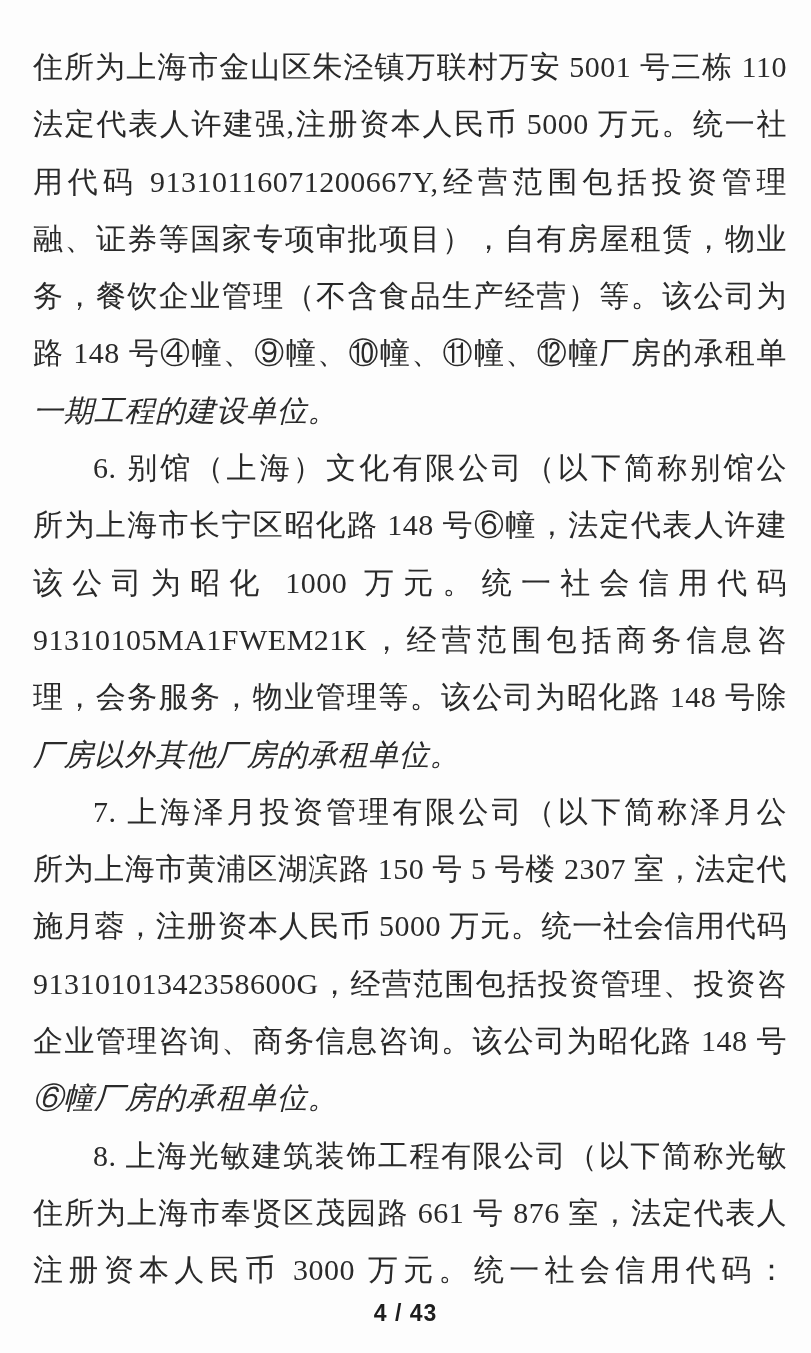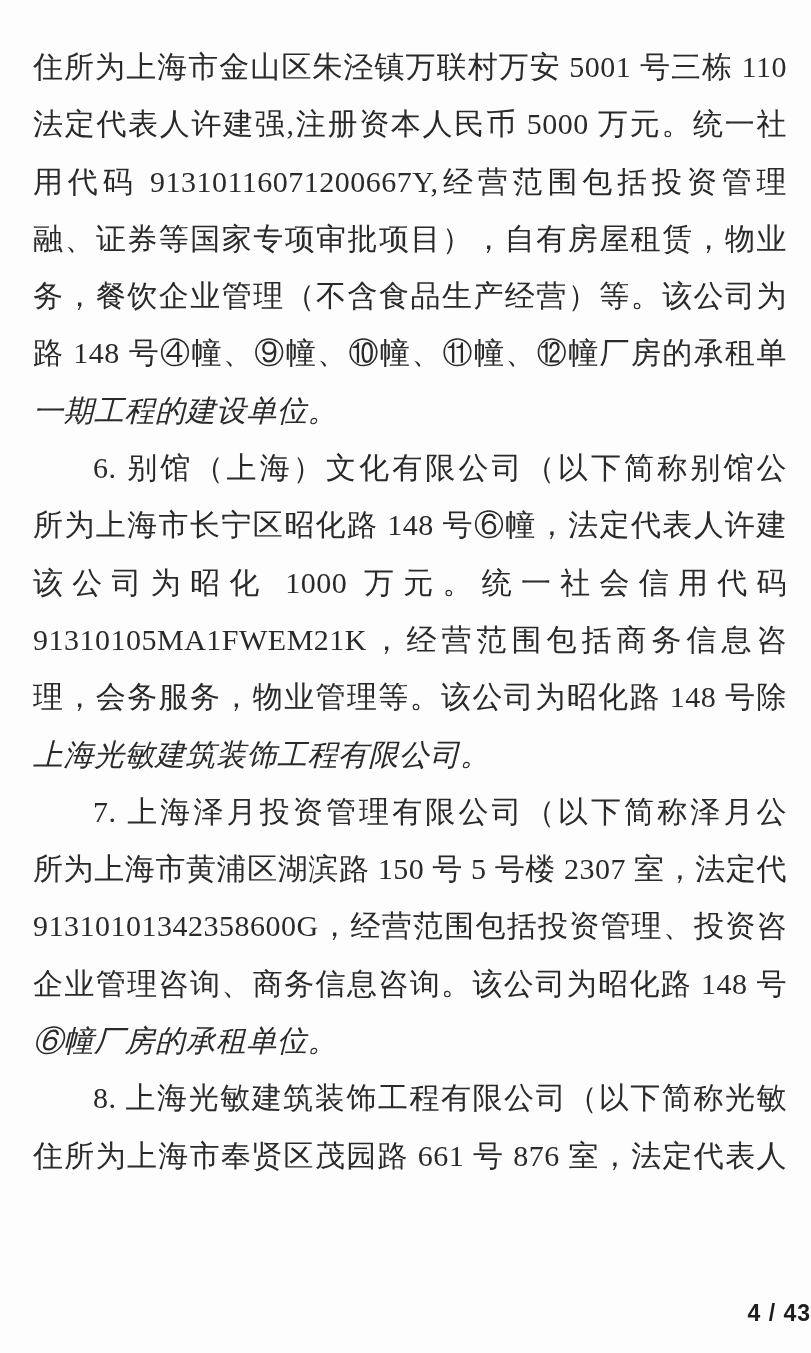--- a/index.html
+++ b/index.html
@@ -35,21 +35,21 @@
     font-style: italic;
   }
   .line.indent {
     text-indent: 2em;
   }
   .footer {
     position: absolute;
     left: 0;
     right: 0;
     top: 1300px;
-    text-align: right;
+    text-align: center;
     font-family: "Liberation Sans", "DejaVu Sans", sans-serif;
     font-size: 23px;
     font-weight: bold;
     color: #1d1d1d;
     letter-spacing: 1px;
   }
 </style>
 </head>
 <body>
 
@@ -60,23 +60,25 @@
       <div class="line">用代码 91310116071200667Y,经营范围包括投资管理（除金</div>
       <div class="line">融、证券等国家专项审批项目），自有房屋租赁，物业管理服</div>
       <div class="line">务，餐饮企业管理（不含食品生产经营）等。该公司为昭化</div>
       <div class="line">路 148 号④幢、⑨幢、⑩幢、⑪幢、⑫幢厂房的承租单位，</div>
       <div class="line no-fill">一期工程的建设单位。</div>
       <div class="line indent">6. 别馆（上海）文化有限公司（以下简称别馆公司），住</div>
       <div class="line">所为上海市长宁区昭化路 148 号⑥幢，法定代表人许建强，</div>
       <div class="line">该公司为昭化 1000 万元。统一社会信用代码</div>
       <div class="line">91310105MA1FWEM21K，经营范围包括商务信息咨询，企业管</div>
       <div class="line">理，会务服务，物业管理等。该公司为昭化路 148 号除①幢</div>
-      <div class="line no-fill">上海光敏建筑装饰工程有限公司。</div>
+      <div class="line no-fill">厂房以外其他厂房的承租单位。</div>
       <div class="line indent">7. 上海泽月投资管理有限公司（以下简称泽月公司），住</div>
       <div class="line">所为上海市黄浦区湖滨路 150 号 5 号楼 2307 室，法定代表人</div>
+      <div class="line">施月蓉，注册资本人民币 5000 万元。统一社会信用代码</div>
       <div class="line">91310101342358600G，经营范围包括投资管理、投资咨询、</div>
       <div class="line">企业管理咨询、商务信息咨询。该公司为昭化路 148 号②幢、</div>
       <div class="line no-fill">⑥幢厂房的承租单位。</div>
       <div class="line indent">8. 上海光敏建筑装饰工程有限公司（以下简称光敏公司），</div>
       <div class="line">住所为上海市奉贤区茂园路 661 号 876 室，法定代表人林光，</div>
+      <div class="line">注册资本人民币 3000 万元。统一社会信用代码：</div>
     </div>
   <div class="footer">4 / 43</div>
 </div>
 
 </body></html>

